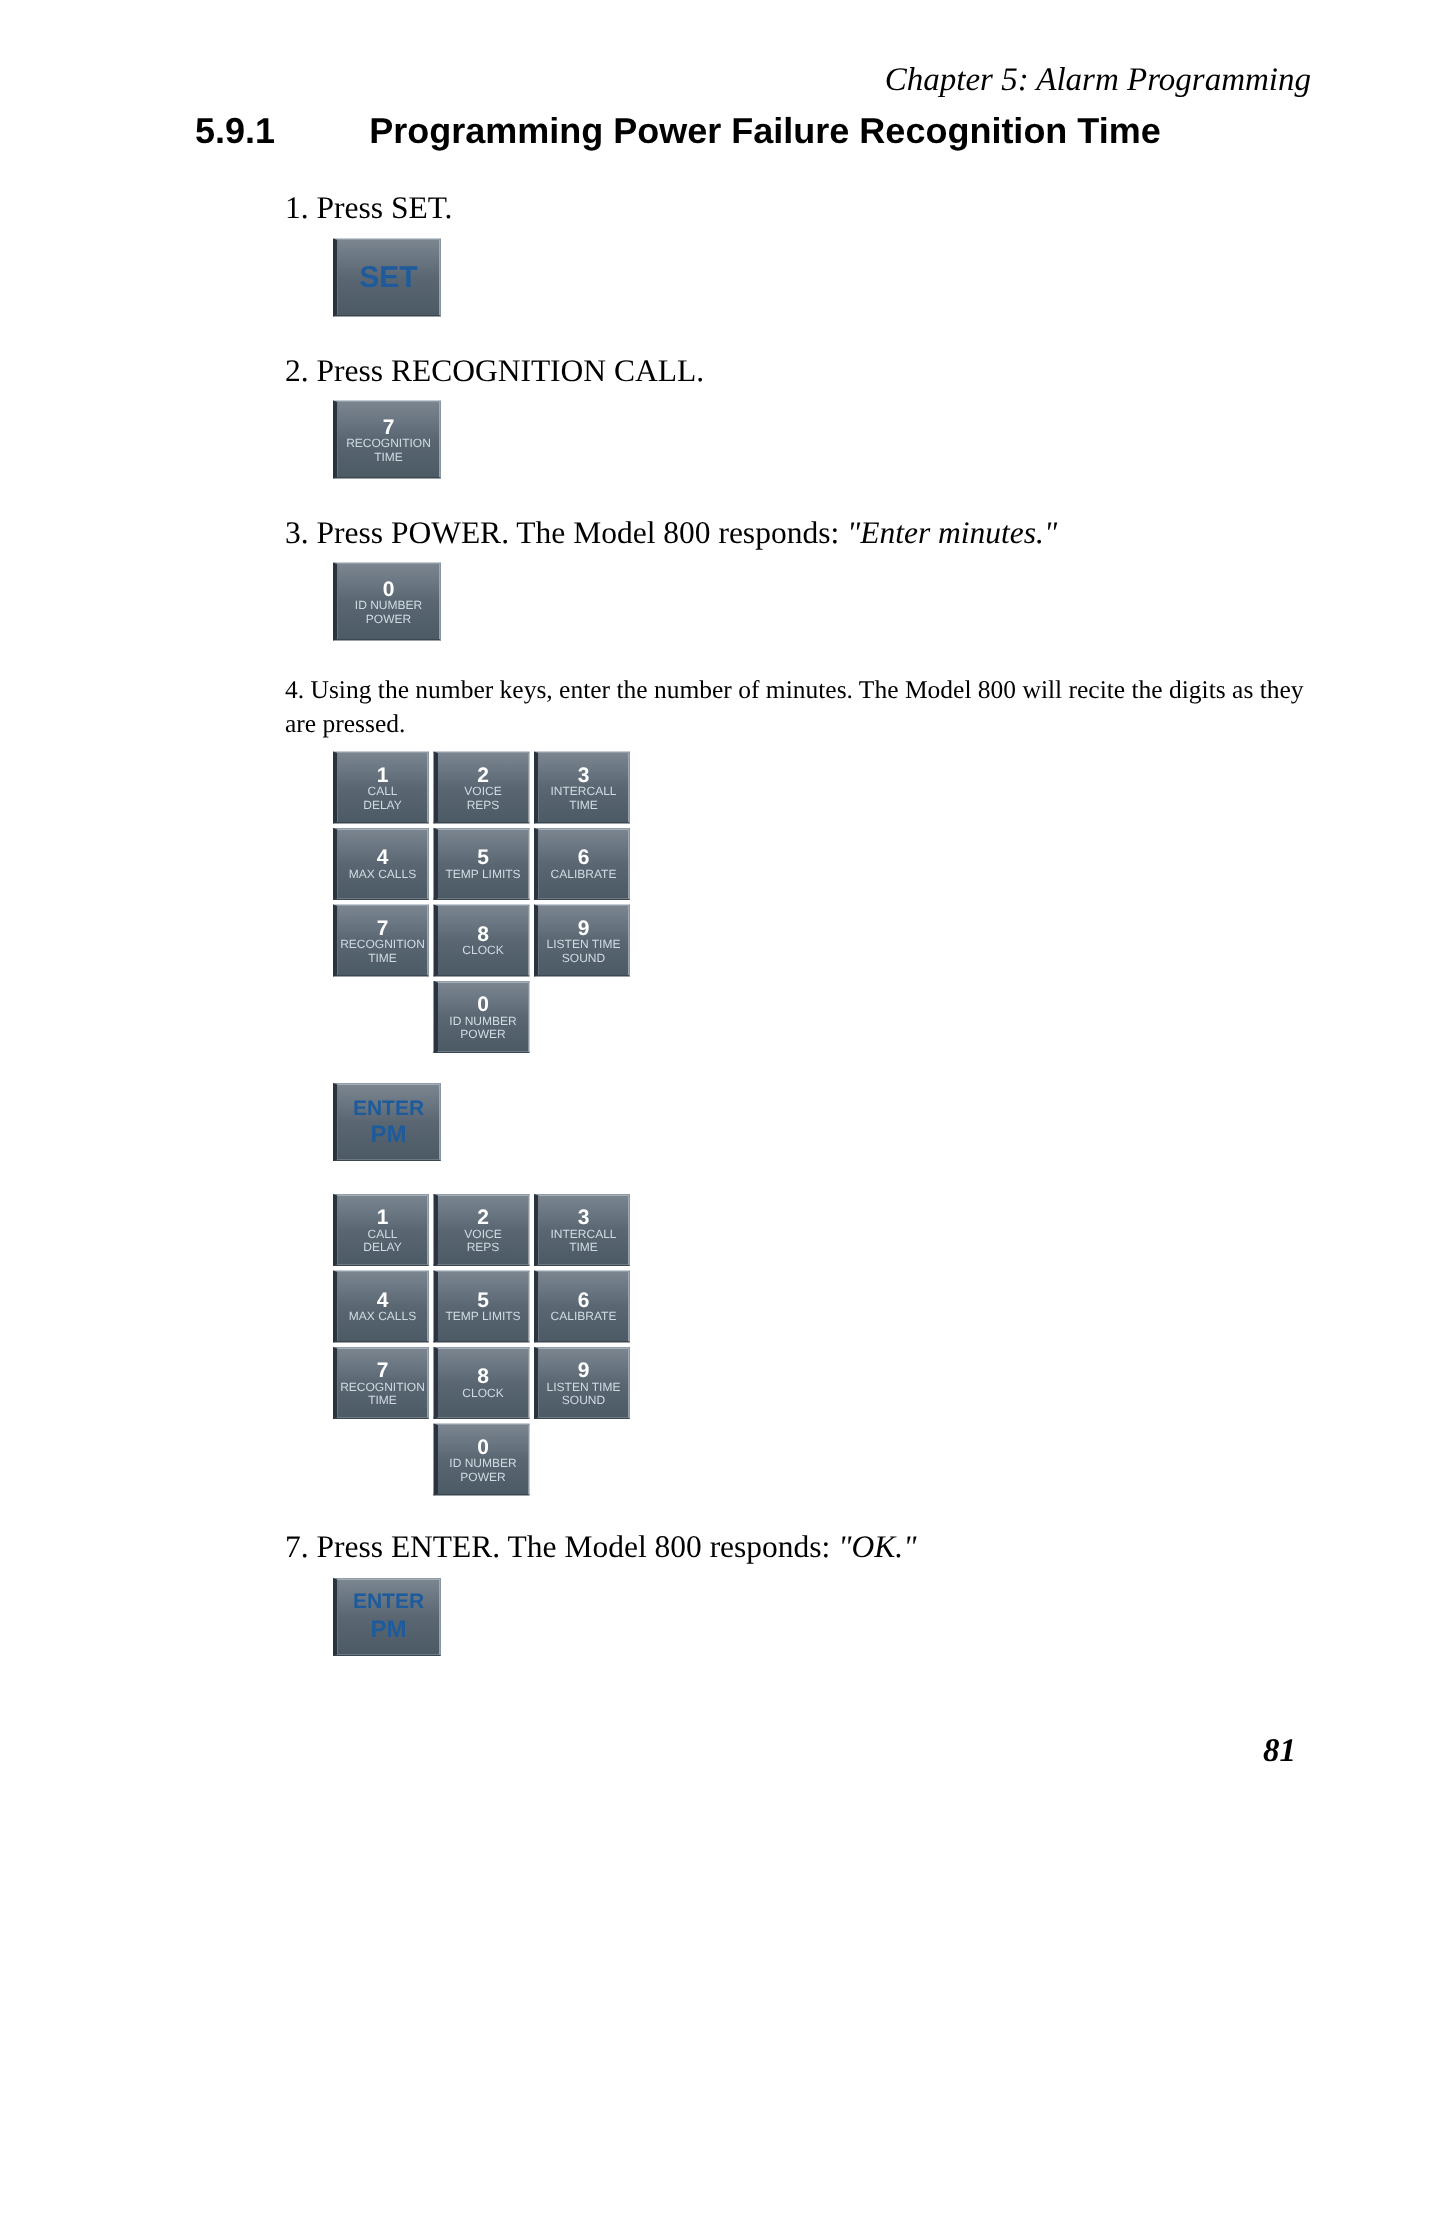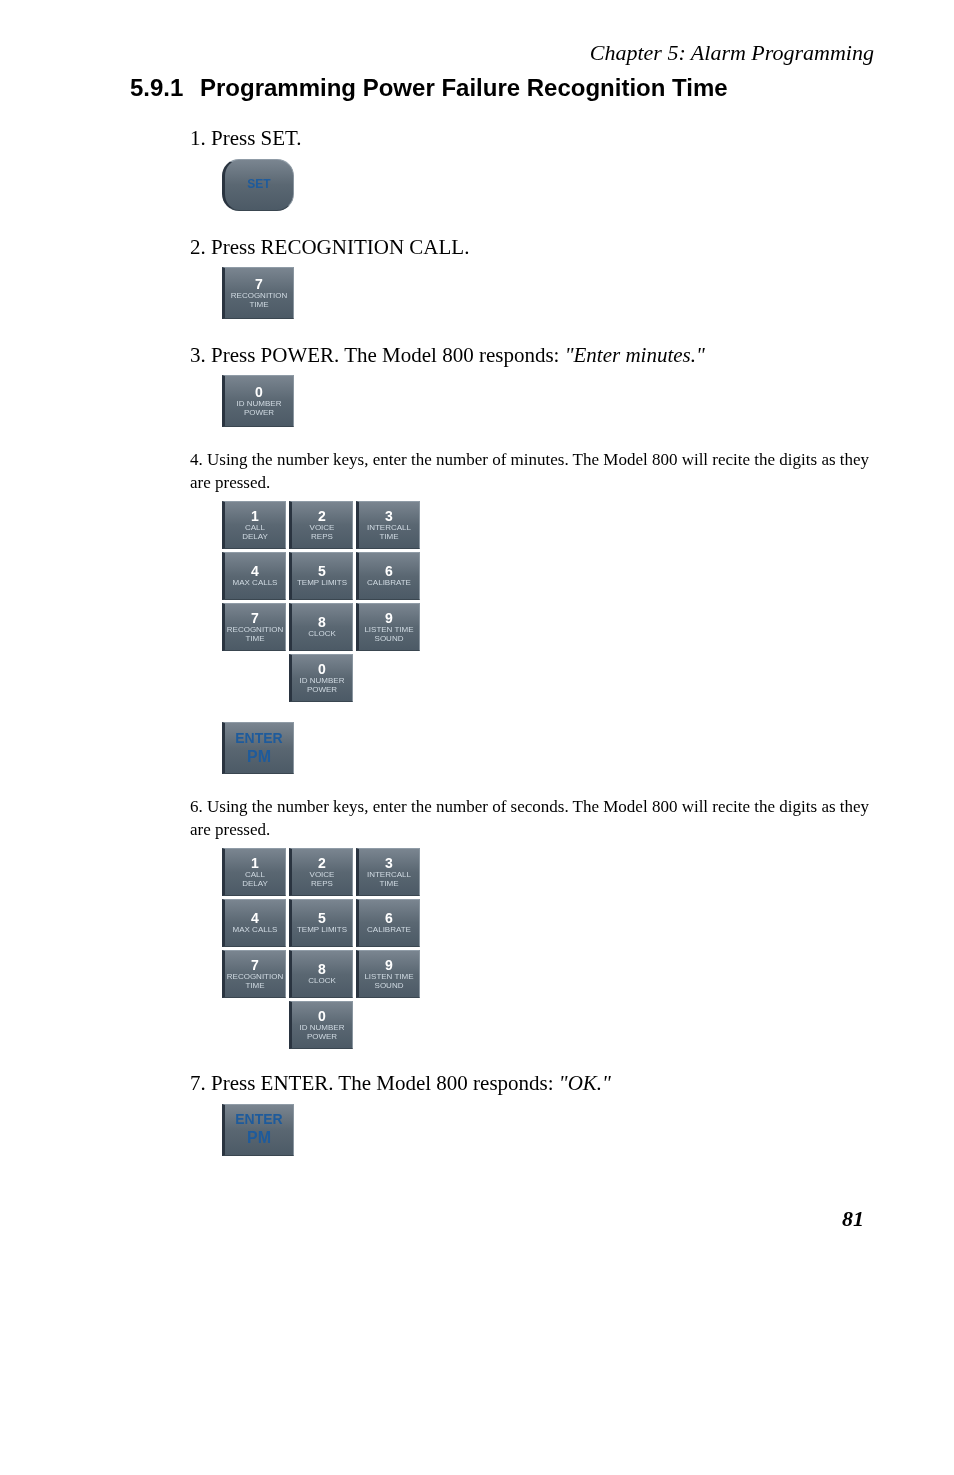--- a/index.html
+++ b/index.html
@@ -30,20 +30,21 @@
   }
   .section-number {
     display: inline-block;
     width: 70px;
     vertical-align: top;
   }
   .section-text {
     display: inline-block;
     vertical-align: top;
     width: 620px;
+    text-align: center;
   }
   .step {
     font-size: 21px;
     margin-left: 60px;
     margin-bottom: 6px;
     line-height: 1.35;
   }
   .step-nonum {
     font-size: 17px;
     margin-left: 60px;
@@ -108,23 +109,22 @@
     font-size: 14px;
     font-weight: bold;
   }
   .key.big.blue-text .sub {
     font-size: 16px;
     display: block;
     margin-top: 2px;
   }
   .key.big.set {
     color: #1e5b9c;
-    font-size: 12px;
-    font-weight: bold;
-    border-radius: 17px;
+    font-size: 20px;
+    font-weight: bold;
   }
   .page-number {
     text-align: right;
     font-style: italic;
     font-weight: bold;
     font-size: 22px;
     margin-top: 50px;
     padding-right: 10px;
   }
 </style>
@@ -232,24 +232,20 @@
     </div>
   </div>
 
   <div class="key-row">
     <div class="key big blue-text">
       <span>ENTER</span>
       <span class="sub">PM</span>
     </div>
   </div>
 
-  <div class="step-nonum">
-    <span>6.</span>
-    <span>Using the number keys, enter the number of seconds. The Model 800 will recite the digits as they are pressed.</span>
-  </div>
   <div class="key-grid">
     <div class="key-row-inner">
       <div class="key">
           <span class="digit">1</span>
           <span>CALL</span>
           <span>DELAY</span>
         </div>
       <div class="key">
           <span class="digit">2</span>
           <span>VOICE</span>

